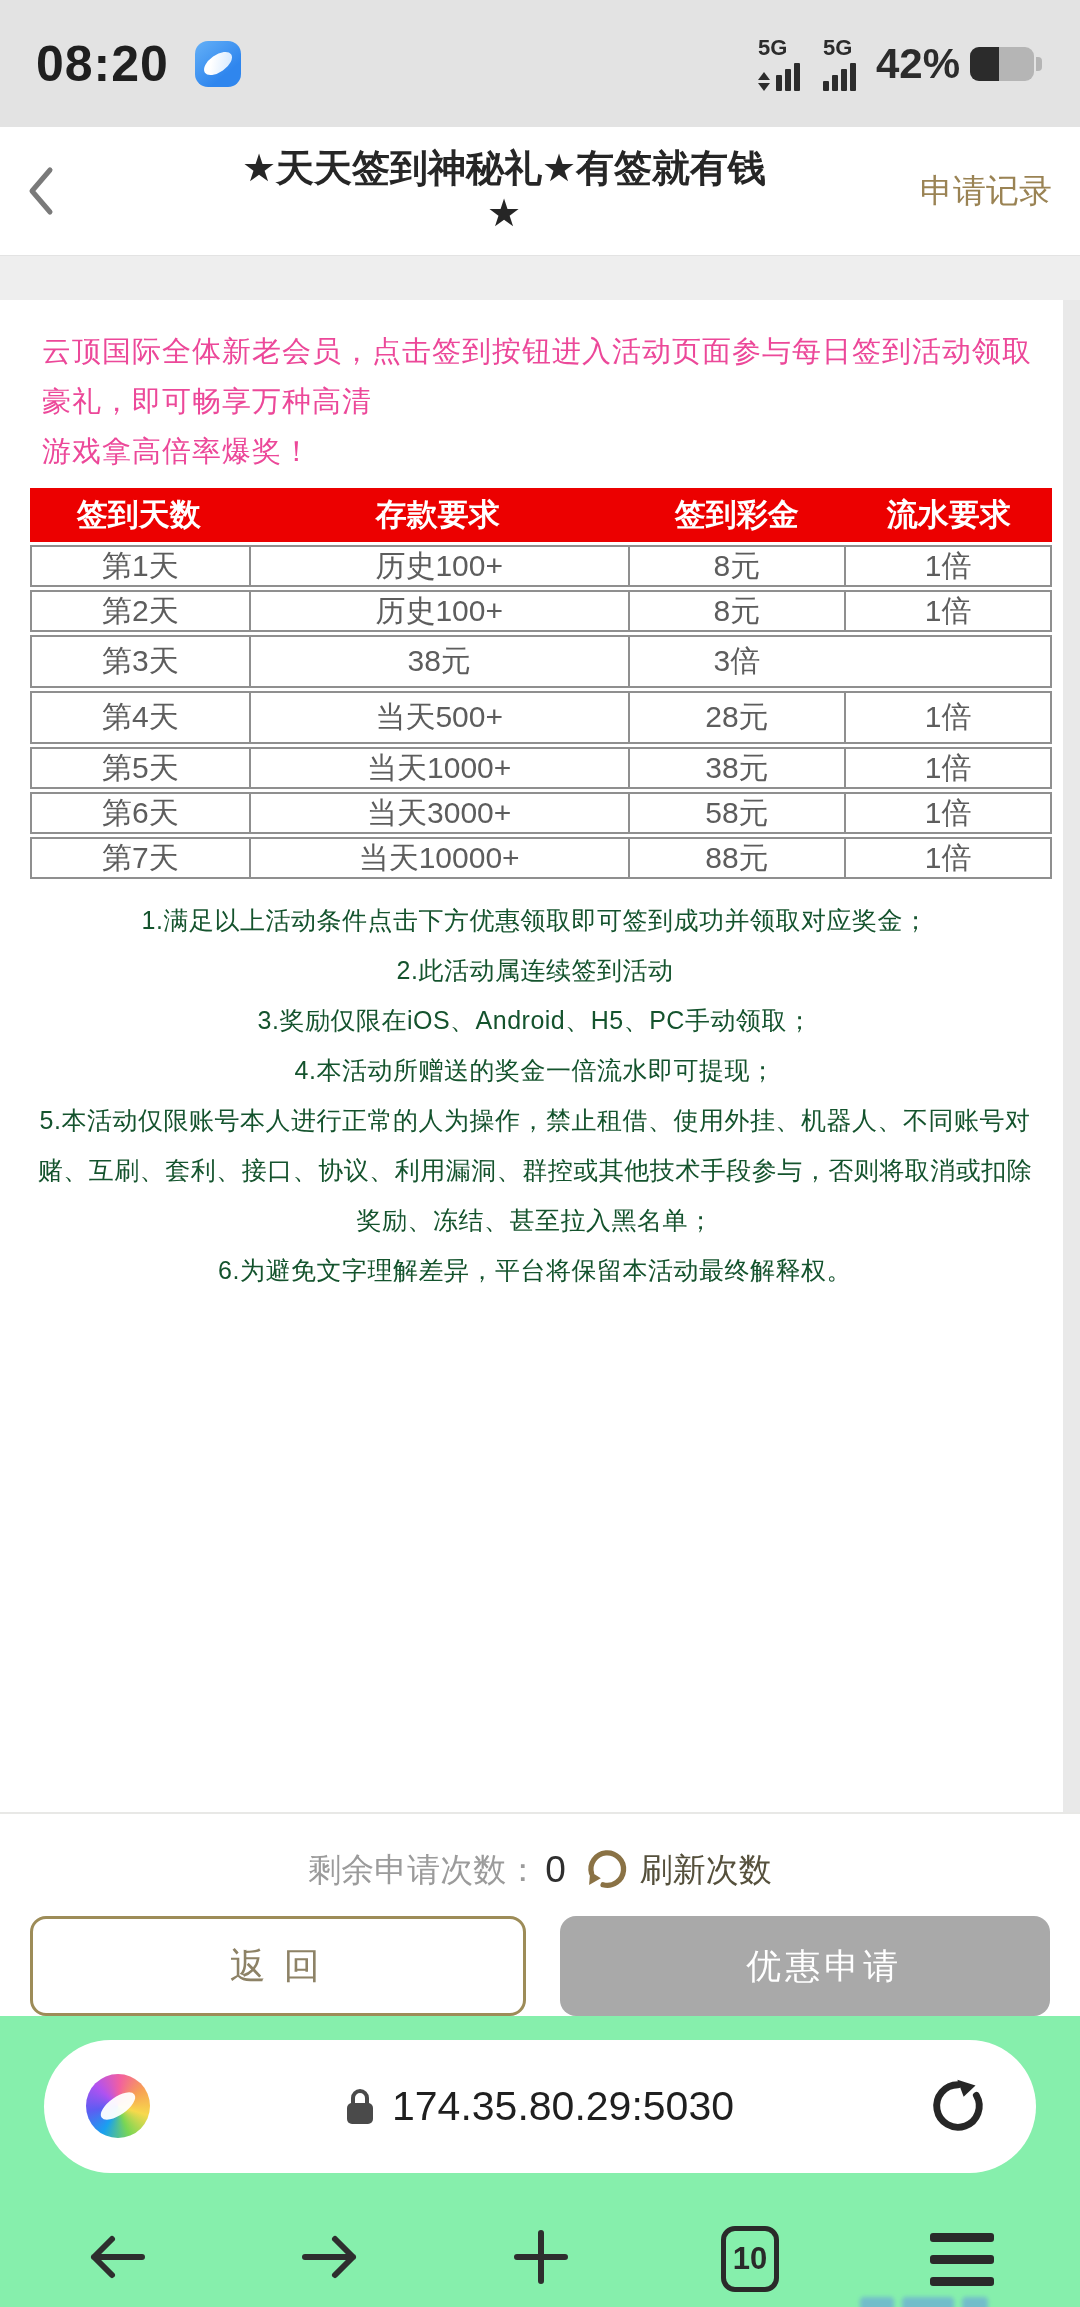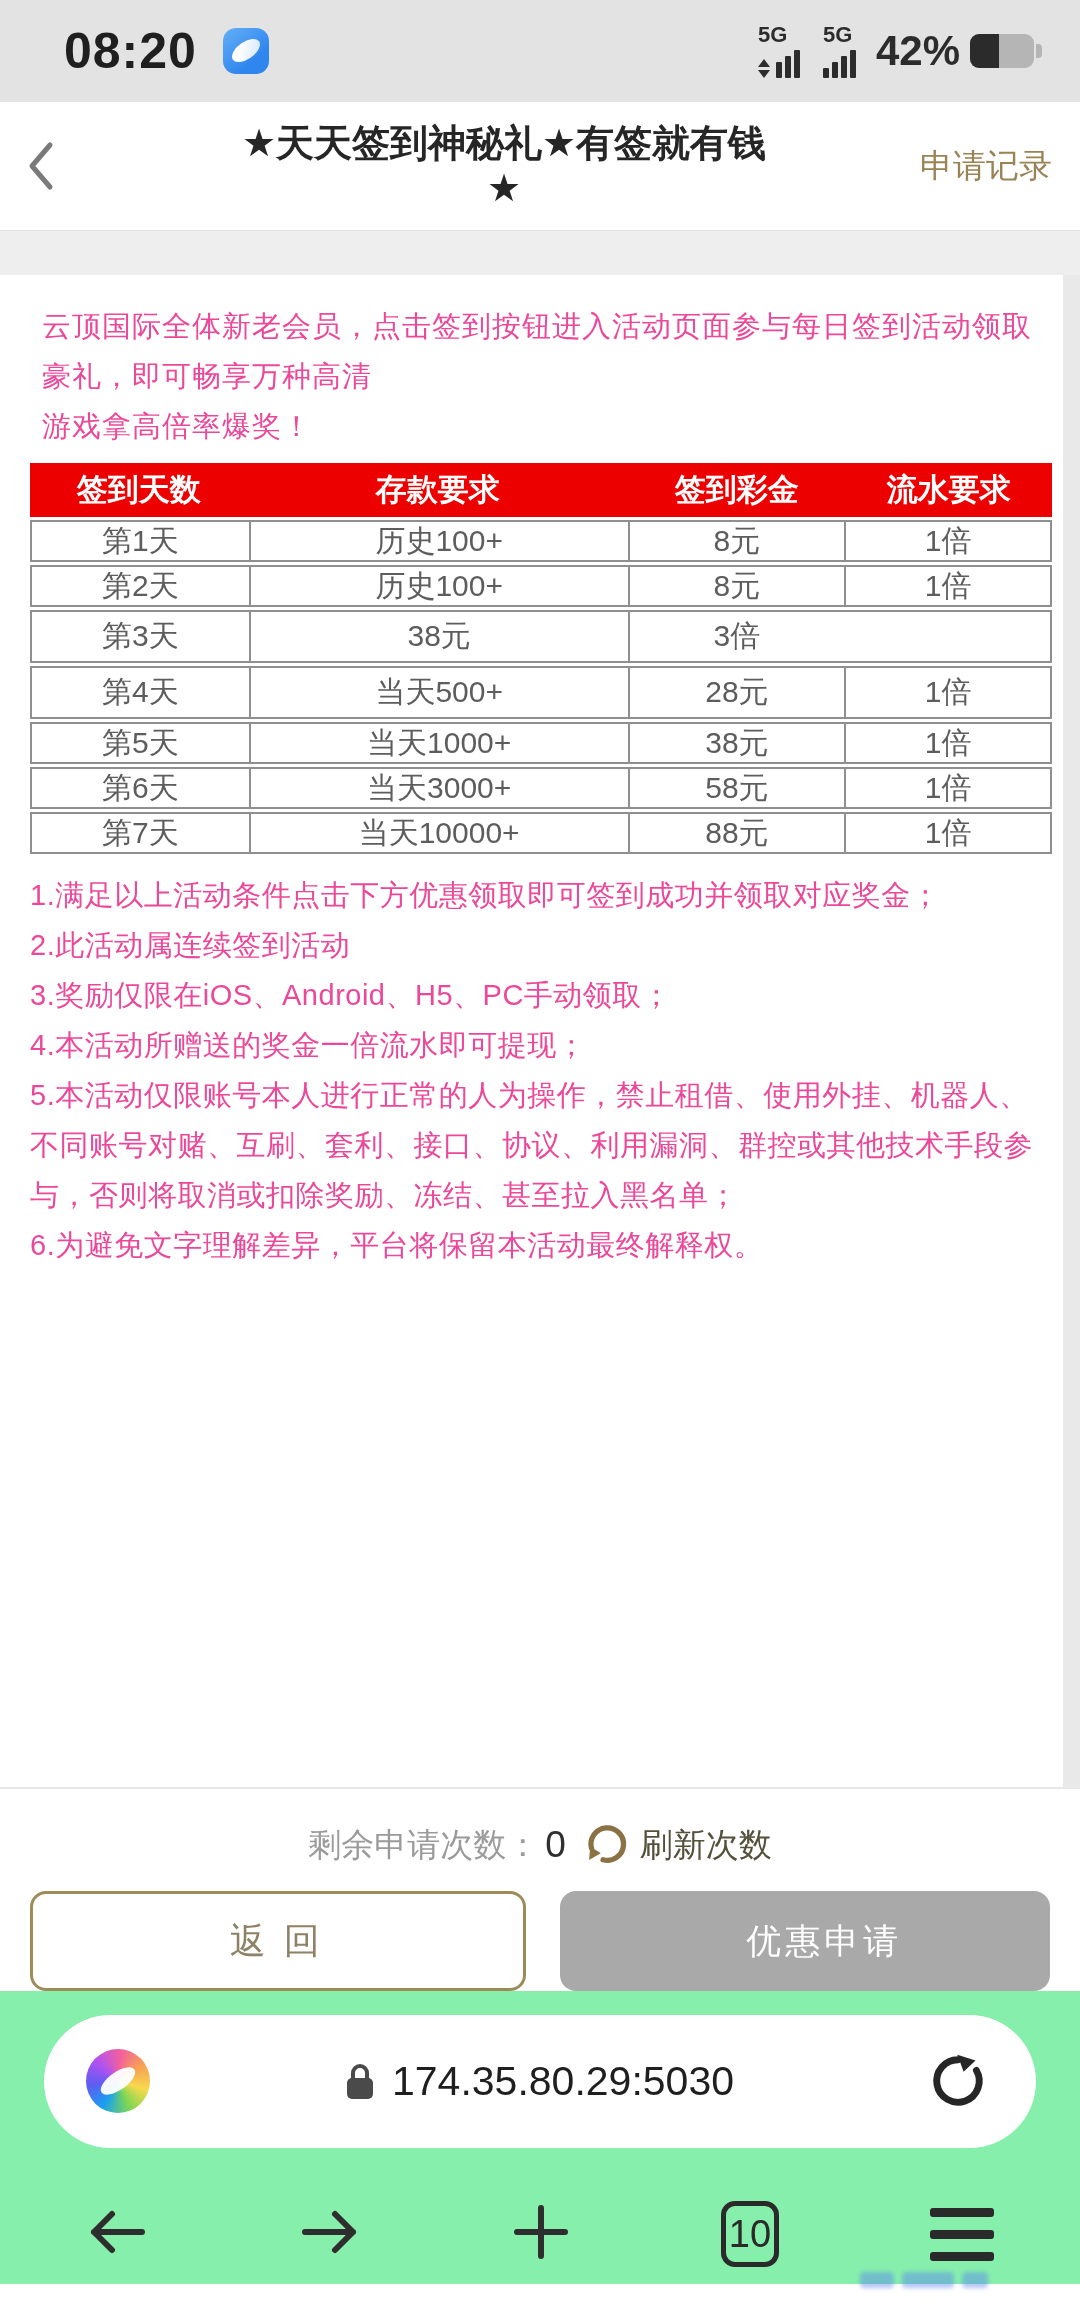--- a/index.html
+++ b/index.html
@@ -2,22 +2,22 @@
 <html><head>
 <meta charset="utf-8">
 <style>
   html,body{margin:0;padding:0;background:#fff;}
   *{box-sizing:border-box;}
   .screen{
     position:relative;width:1080px;height:2307px;overflow:hidden;
     font-family:"Liberation Sans","DejaVu Sans",sans-serif;background:#fff;
   }
   
-  .status-bar{height:102px;background:#e3e3e3;display:flex;align-items:center;
-    justify-content:space-between;padding:0 38px 0 64px;}
+  .status-bar{height:127px;background:#e3e3e3;display:flex;align-items:center;
+    justify-content:space-between;padding:0 38px 0 36px;}
   .sb-left{display:flex;align-items:center;}
   .time{font-size:50px;font-weight:700;color:#1f1f1f;letter-spacing:1px;}
   .app-badge{width:46px;height:46px;border-radius:13px;margin-left:26px;
     background:linear-gradient(140deg,#64b0f7 0%,#2f86ee 70%);position:relative;overflow:hidden;}
   .app-badge::after{content:"";position:absolute;left:7px;top:14px;width:32px;height:17px;
     border-radius:50%;background:linear-gradient(135deg,#ffffff 30%,#cfe6ff 100%);transform:rotate(-35deg);}
   .sb-right{display:flex;align-items:center;}
   .net{display:flex;flex-direction:column;align-items:flex-start;margin-right:14px;}
   .g-label{font-size:22px;font-weight:700;color:#2c2c2c;line-height:1;margin-bottom:3px;}
   .bars{display:flex;align-items:flex-end;gap:3px;height:29px;}
@@ -47,21 +47,21 @@
   .sign-table{margin:12px 28px 0 30px;}
   .t-head{display:flex;background:#ec0000;height:54px;color:#fff;font-weight:700;font-size:31px;}
   .t-row{display:flex;border:2px solid #8f8f8f;margin-top:3px;height:42px;color:#5d5d5d;font-size:30px;background:#fff;}
   .t-row.tall{height:53px;}
   .cell{display:flex;align-items:center;justify-content:center;overflow:hidden;}
   .cell:nth-child(1){width:21.3%;}
   .cell:nth-child(2){width:37.2%;}
   .cell:nth-child(3){width:21.3%;}
   .cell:nth-child(4){width:20.2%;}
   .t-row .cell + .cell{border-left:2px solid #8f8f8f;}
-  .notes{margin:16px 40px 0 30px;font-size:29px;color:#ec4899;line-height:50px;letter-spacing:0.5px;}
+  .notes{margin:16px 40px 0 30px;font-size:25px;color:#14532d;line-height:50px;letter-spacing:0.5px;text-align:center;}
   
   .footer{position:absolute;left:0;right:0;bottom:0;background:#fff;border-top:2px solid #e8e8e6;padding-top:30px;}
   .refresh-row{display:flex;justify-content:center;align-items:center;height:52px;}
   .rem-label{font-size:33px;color:#9b9b9b;}
   .rem-count{font-size:37px;color:#2f2f2f;margin:0 18px 0 6px;}
   .gold-refresh{display:flex;align-items:center;}
   .refresh-label{font-size:33px;color:#55503c;margin-left:10px;}
   .btn-row{display:flex;gap:34px;padding:20px 30px 0 30px;}
   .btn{height:100px;border-radius:16px;display:flex;align-items:center;justify-content:center;padding-left:45px;}
   .btn-back{flex:1.06;background:#fff;border:3px solid #9d8c58;color:#8d8266;font-size:36px;
@@ -74,21 +74,21 @@
     background:conic-gradient(from 210deg,#19a0f0,#5e5cf2,#b052f0,#f25fa0,#f7a055,#f7d94c,#7ad654,#19a0f0);
     overflow:hidden;}
   .copilot::after{content:"";position:absolute;left:12px;top:23px;width:40px;height:18px;border-radius:50%;
     background:#fff;transform:rotate(-35deg);opacity:.95;}
   .url-center{position:absolute;left:50%;top:0;height:100%;transform:translateX(-50%);
     display:flex;align-items:center;gap:18px;}
   .url-text{font-size:41px;color:#1f1f1f;white-space:nowrap;}
   .reload-btn{position:absolute;right:48px;top:36px;}
   .nav-row{display:flex;justify-content:space-between;align-items:center;padding:0 86px;margin-top:40px;height:92px;}
   .tab-box{width:58px;height:66px;border:5px solid #2a2a2a;border-radius:14px;display:flex;
-    align-items:center;justify-content:center;font-size:38px;font-weight:400;color:#2a2a2a;}
+    align-items:center;justify-content:center;font-size:31px;font-weight:700;color:#2a2a2a;}
   .hamburger{display:flex;flex-direction:column;gap:13px;width:64px;}
   .hamburger i{display:block;height:9px;background:#2a2a2a;border-radius:3px;}
   .watermark{position:absolute;right:92px;bottom:-4px;display:flex;gap:8px;filter:blur(2px);opacity:.45;}
   .watermark i{display:block;height:16px;border-radius:4px;background:#5a82f0;}
   .watermark i:nth-child(1){width:34px;}
   .watermark i:nth-child(2){width:52px;}
   .watermark i:nth-child(3){width:26px;}
 </style>
 </head>
 <body>

